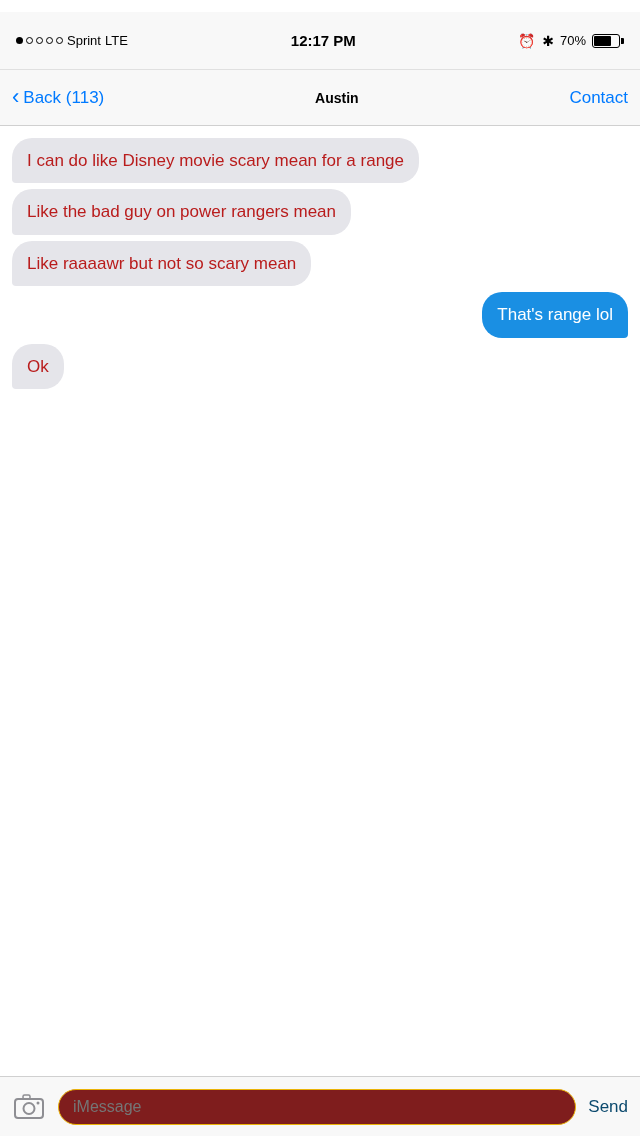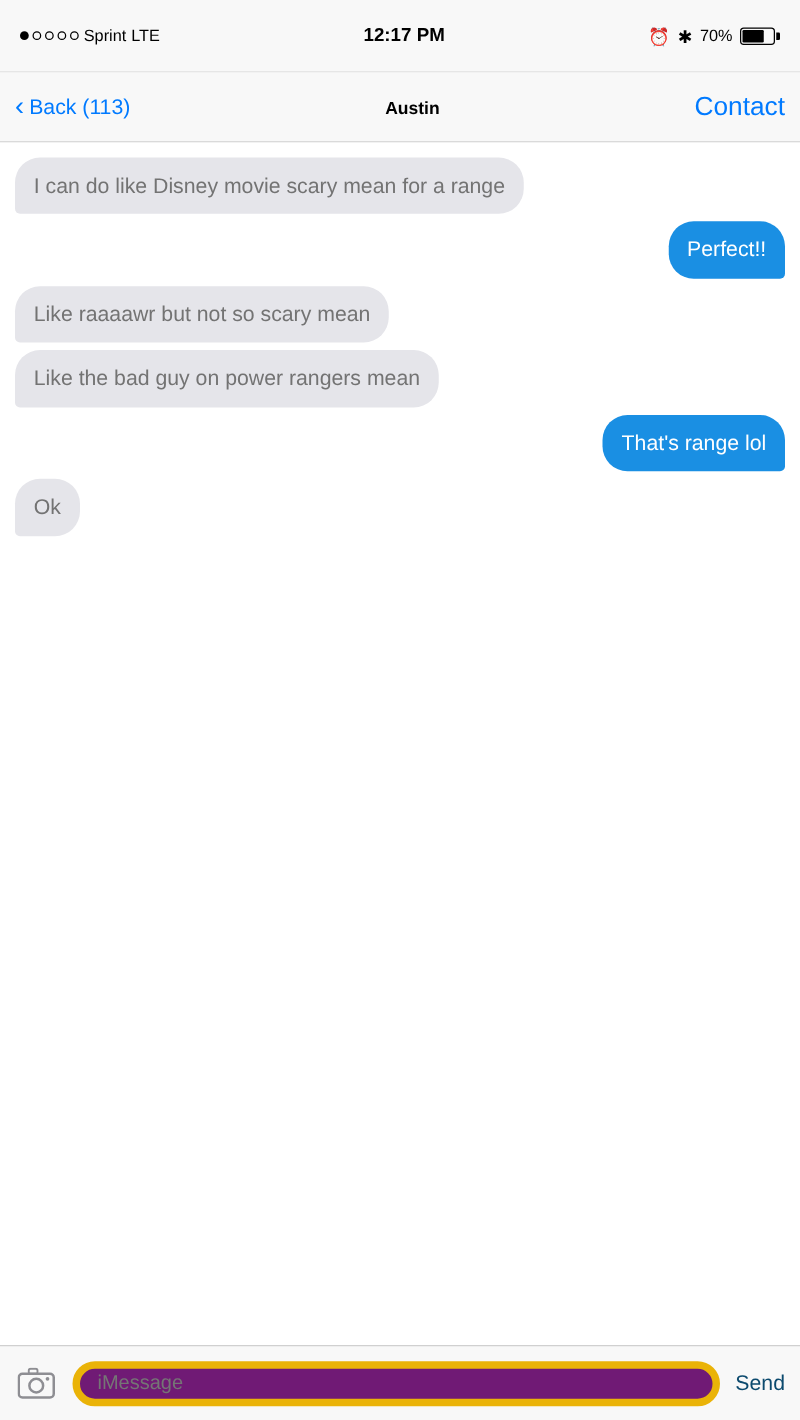--- a/index.html
+++ b/index.html
@@ -17,20 +17,21 @@
     
     .status-bar {
       background: #f8f8f8;
       height: 58px;
       display: flex;
       align-items: center;
       justify-content: space-between;
       padding: 0 16px;
       border-bottom: 1px solid #e0e0e0;
       flex-shrink: 0;
+      margin-top: 12px;
     }
     .status-left {
       display: flex;
       align-items: center;
       gap: 4px;
       font-size: 13px;
       font-weight: 500;
       color: #000;
     }
     .signal-dots {
@@ -112,21 +113,21 @@
       color: #007aff;
       margin-top: -2px;
     }
     .nav-title {
       font-size: 14px;
       font-weight: 700;
       color: #000;
     }
     .nav-contact {
       color: #007aff;
-      font-size: 21px;
+      font-size: 17px;
       cursor: pointer;
     }
 
     
     .messages {
       flex: 1;
       background: #fff;
       padding: 12px 12px;
       display: flex;
       flex-direction: column;
@@ -155,21 +156,21 @@
     }
 
     .bubble.sent {
       background: #1a8fe3;
       color: #fff;
       border-bottom-right-radius: 4px;
     }
 
     .bubble.received {
       background: #e5e5ea;
-      color: #737373;
+      color: #b91c1c;
       border-bottom-left-radius: 4px;
     }
 
     
     .input-bar {
       background: #f8f8f8;
       border-top: 1px solid #d0d0d0;
       height: 60px;
       display: flex;
       align-items: center;
@@ -190,23 +191,23 @@
 
     .camera-icon-svg {
       width: 30px;
       height: 26px;
       color: #8e8e93;
     }
 
     .message-input {
       flex: 1;
       height: 36px;
-      border: 6px solid #eab308;
+      border: 1px solid #eab308;
       border-radius: 18px;
-      background: #701a75;
+      background: #7f1d1d;
       font-size: 16px;
       color: #8e8e93;
       padding: 0 14px;
       outline: none;
       font-family: inherit;
     }
 
     .send-btn {
       color: #0c4a6e;
       font-size: 17px;
@@ -251,28 +252,25 @@
     <span>Back (113)</span>
   </div>
   <div class="nav-title">Austin</div>
   <div class="nav-contact">Contact</div>
 </div>
 
 <div class="messages" id="messages-container">
     <div class="bubble-row received">
       <div class="bubble received">I can do like Disney movie scary mean for a range</div>
     </div>
-    <div class="bubble-row sent">
-      <div class="bubble sent">Perfect!!</div>
+    <div class="bubble-row received">
+      <div class="bubble received">Like the bad guy on power rangers mean</div>
     </div>
     <div class="bubble-row received">
       <div class="bubble received">Like raaaawr but not so scary mean</div>
-    </div>
-    <div class="bubble-row received">
-      <div class="bubble received">Like the bad guy on power rangers mean</div>
     </div>
     <div class="bubble-row sent">
       <div class="bubble sent">That's range lol</div>
     </div>
     <div class="bubble-row received">
       <div class="bubble received">Ok</div>
     </div>
   </div>
 
 <div class="input-bar">

